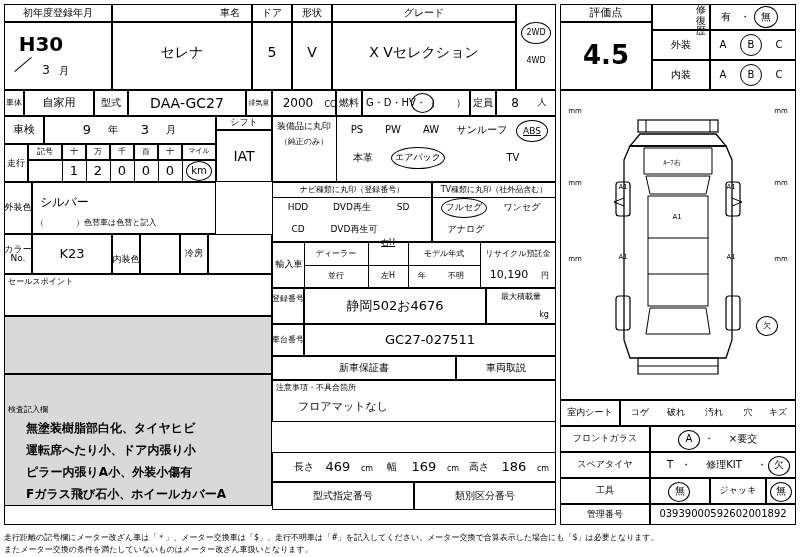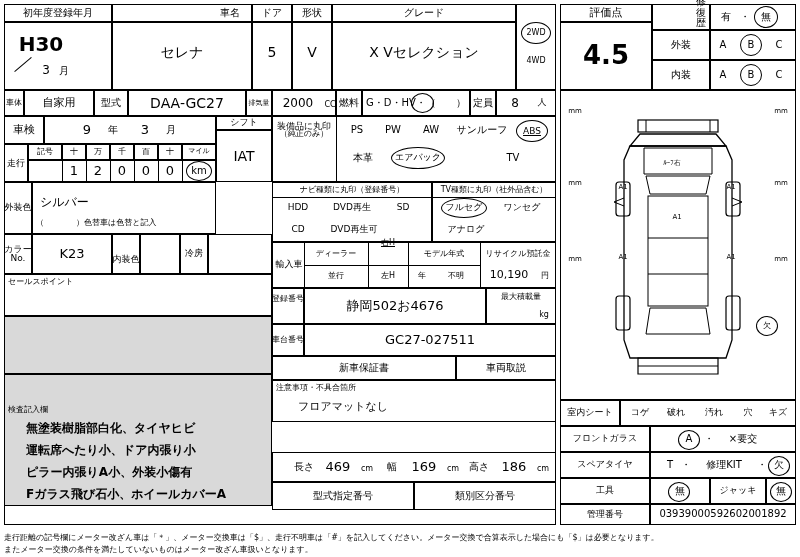--- a/index.html
+++ b/index.html
@@ -67,21 +67,21 @@
   <div class="box" style="left:516px;top:4px;width:40px;height:86px;"></div>
   <div class="circ-txt f8" style="left:521px;top:22px;width:30px;height:22px;">2WD</div>
   <div class="t f8" style="left:516px;top:54px;width:40px;height:14px;">4WD</div>
 
   <div class="box" style="left:560px;top:4px;width:92px;height:18px;"></div>
   <div class="t f11" style="left:560px;top:4px;width:92px;height:18px;">評価点</div>
   <div class="box" style="left:560px;top:22px;width:92px;height:68px;"></div>
   <div class="t f26 b" style="left:560px;top:36px;width:92px;height:40px;">4.5</div>
 
   <div class="box" style="left:652px;top:4px;width:58px;height:26px;"></div>
-  <div class="t f10" style="left:652px;top:0;width:58px;height:26px;padding-left:40px;">修復歴</div>
+  <div class="t f10" style="left:652px;top:8px;width:58px;height:26px;padding-left:40px;">修復歴</div>
   <div class="box" style="left:710px;top:4px;width:86px;height:26px;"></div>
   <div class="t f10" style="left:716px;top:8px;width:20px;height:18px;">有</div>
   <div class="t f10" style="left:738px;top:8px;width:14px;height:18px;">・</div>
   <div class="t f10" style="left:756px;top:8px;width:20px;height:18px;">無</div>
   <div class="ell" style="left:754px;top:6px;width:24px;height:22px;"></div>
 
   <div class="box" style="left:652px;top:30px;width:58px;height:30px;"></div>
   <div class="t f10" style="left:652px;top:30px;width:58px;height:30px;">外装</div>
   <div class="box" style="left:710px;top:30px;width:86px;height:30px;"></div>
   <div class="t f10" style="left:714px;top:36px;width:18px;height:18px;">A</div>
@@ -134,21 +134,21 @@
   <div class="t f10" style="left:162px;top:120px;width:18px;height:20px;">月</div>
 
   <div class="box" style="left:216px;top:116px;width:56px;height:14px;"></div>
   <div class="t f9" style="left:216px;top:116px;width:56px;height:14px;">シフト</div>
   <div class="box" style="left:216px;top:130px;width:56px;height:52px;"></div>
   <div class="t f14" style="left:216px;top:144px;width:56px;height:24px;">IAT</div>
 
   <div class="box" style="left:272px;top:116px;width:284px;height:66px;"></div>
   <div class="vline" style="left:336px;top:116px;height:66px;"></div>
   <div class="t f9" style="left:274px;top:120px;width:60px;height:14px;">装備品に丸印</div>
-  <div class="t f8" style="left:274px;top:128px;width:60px;height:12px;">（純正のみ）</div>
+  <div class="t f8" style="left:274px;top:136px;width:60px;height:12px;">（純正のみ）</div>
 
   <div class="t f10" style="left:344px;top:122px;width:26px;height:16px;">PS</div>
   <div class="t f10" style="left:380px;top:122px;width:26px;height:16px;">PW</div>
   <div class="t f10" style="left:418px;top:122px;width:26px;height:16px;">AW</div>
   <div class="t f10" style="left:452px;top:122px;width:60px;height:16px;">サンルーフ</div>
   <div class="circ-txt f9" style="left:516px;top:120px;width:32px;height:22px;text-decoration:underline;">ABS</div>
 
   <div class="t f10" style="left:348px;top:150px;width:30px;height:16px;">本革</div>
   <div class="t f9" style="left:390px;top:150px;width:56px;height:16px;">エアバック</div>
   <div class="ell" style="left:391px;top:147px;width:54px;height:22px;"></div>

